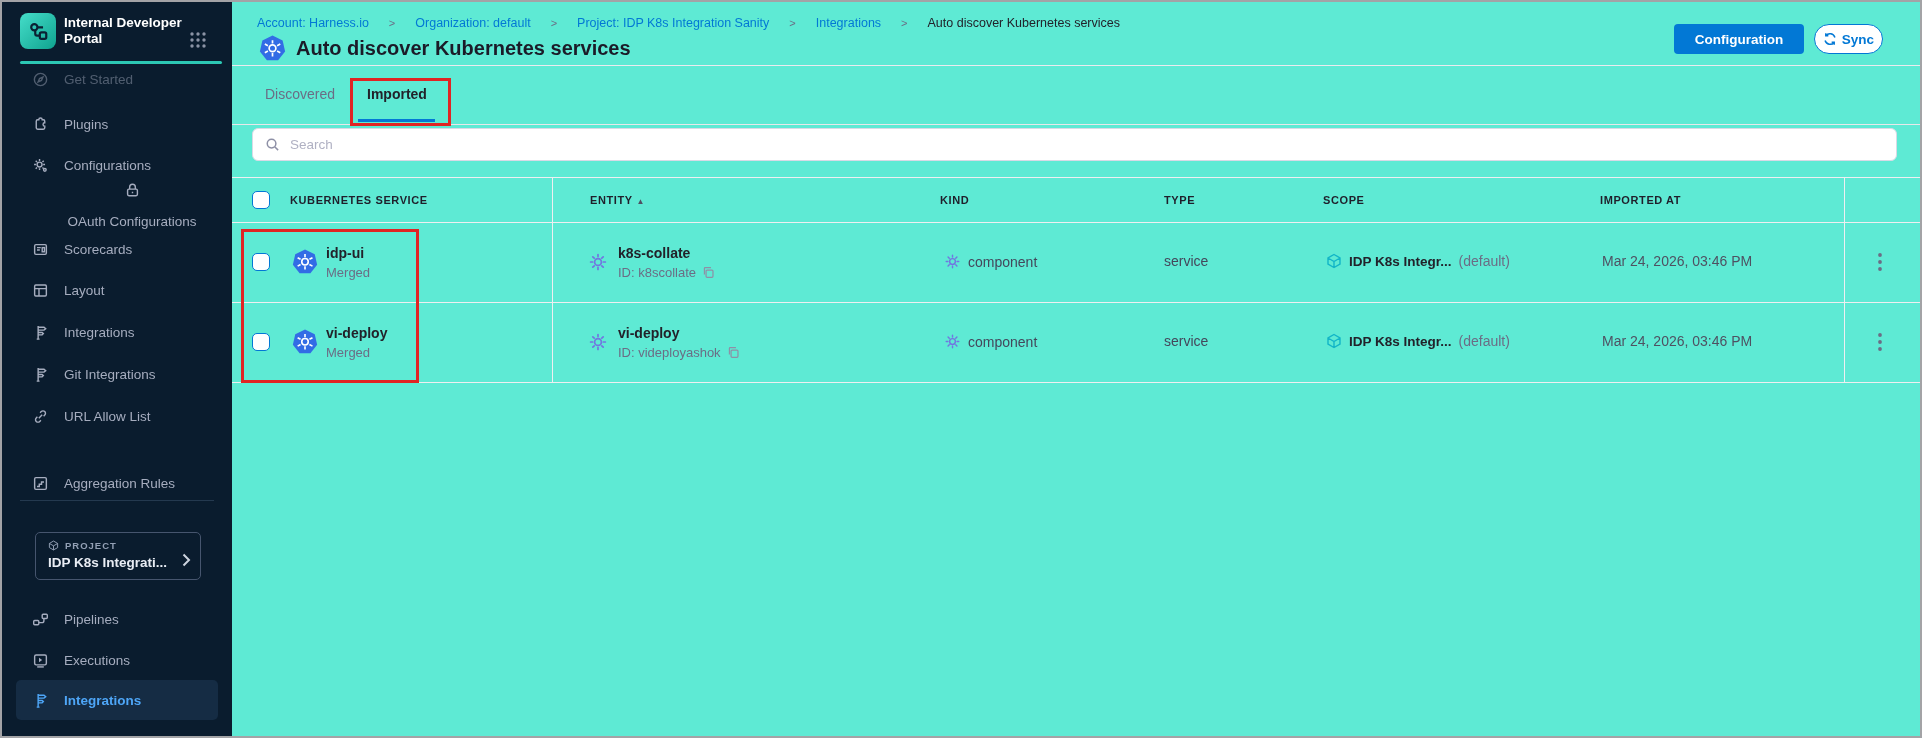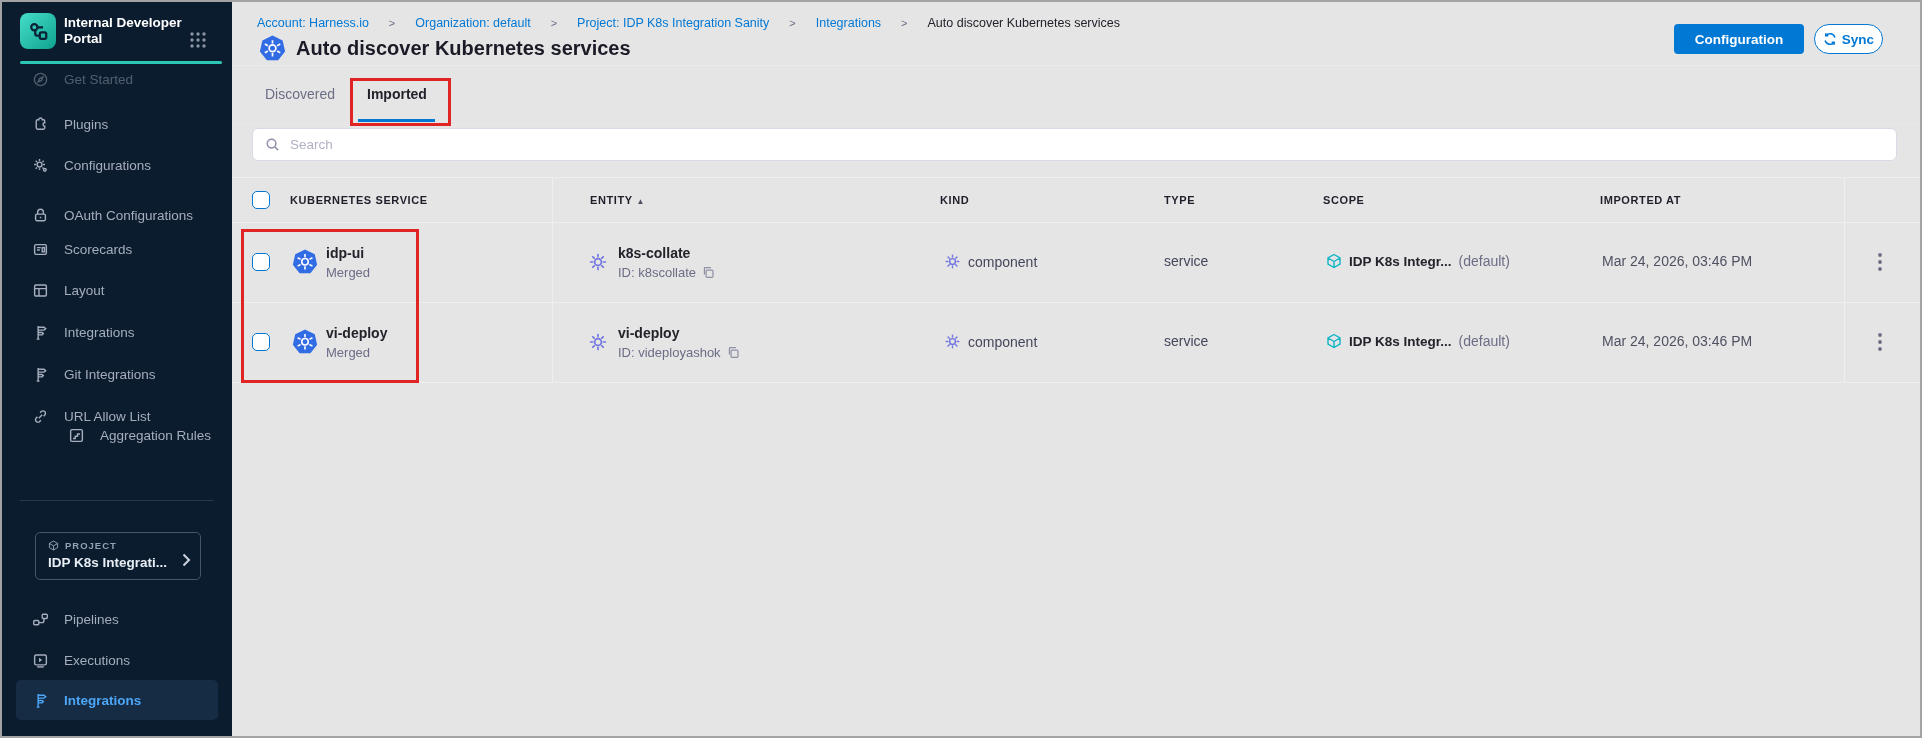--- a/index.html
+++ b/index.html
@@ -1,18 +1,18 @@
 <!DOCTYPE html>
 <html><head>
 <meta charset="utf-8">
 <style>
   html,body{margin:0;padding:0;background:#fff;}
   .screen{
     position:relative;width:1922px;height:738px;box-sizing:border-box;
-    border:2px solid #a3a3a6;background:#e5e5e5;overflow:hidden;
+    border:2px solid #a3a3a6;background:#5eead4;overflow:hidden;
     font-family:"Liberation Sans",sans-serif;color:#22222a;
   }
   
   .sidebar{position:absolute;left:0;top:0;width:230px;height:734px;background:#0a1c2e;}
   .logo-badge{position:absolute;left:18px;top:11px;width:36px;height:36px;border-radius:8px;
     background:linear-gradient(135deg,#45ddc9,#0fa38f);display:flex;align-items:center;justify-content:center;}
   .side-title{position:absolute;left:62px;top:13px;width:118px;color:#fff;font-size:13.5px;font-weight:bold;line-height:16px;}
   .waffle{position:absolute;left:186px;top:28px;}
   .teal-line{position:absolute;left:18px;top:59px;width:202px;height:3px;background:#2cc7b4;border-radius:2px;}
   .nav-item{position:absolute;left:0;width:230px;height:34px;display:flex;align-items:center;
@@ -106,21 +106,21 @@
       <span>Plugins</span>
     </div>
     <div class="nav-item" style="top:146px;">
       <svg viewBox="0 0 18 18" fill="none" stroke="currentColor" stroke-width="1.5">
           <circle cx="8" cy="8" r="2.6"></circle>
           <path d="M8 2.2v2M8 11.8v2M2.2 8h2M11.8 8h2M3.9 3.9l1.4 1.4M11.1 11.1l1.3 1.3M12.4 3.9l-1.3 1.4M5.3 11.1l-1.4 1.3"></path>
           <circle cx="13.6" cy="13.6" r="1.4"></circle>
         </svg>
       <span>Configurations</span>
     </div>
-    <div class="nav-item" style="top:196px;">
+    <div class="nav-item" style="top:180px;flex-direction:column;">
       <svg viewBox="0 0 18 18" fill="none" stroke="currentColor" stroke-width="1.5">
           <rect x="3.8" y="7.5" width="10.4" height="7" rx="1.4"></rect>
           <path d="M6 7.5V5.3a3 3 0 0 1 6 0v2.2M9 10.2v1.8"></path>
         </svg>
       <span>OAuth Configurations</span>
     </div>
     <div class="nav-item" style="top:230px;">
       <svg viewBox="0 0 18 18" fill="none" stroke="currentColor" stroke-width="1.5">
           <rect x="2.8" y="3.8" width="12.4" height="10.4" rx="1.4"></rect>
           <path d="M5.3 7h4M5.3 9.6h3"></path>
@@ -146,21 +146,21 @@
           <path d="M6.5 2v14M6.5 3.5h6.2L14.5 5l-1.8 1.5H6.5M6.5 9h4.2l1.3 1.2-1.3 1.3H6.5M5 16h3"></path>
         </svg>
       <span>Git Integrations</span>
     </div>
     <div class="nav-item" style="top:397px;">
       <svg viewBox="0 0 18 18" fill="none" stroke="currentColor" stroke-width="1.5">
           <path d="M7.2 10.8l3.6-3.6M8.6 5l1.2-1.2a2.6 2.6 0 0 1 3.7 3.7L12.3 8.7M9.4 13l-1.2 1.2a2.6 2.6 0 0 1-3.7-3.7L5.7 9.3"></path>
         </svg>
       <span>URL Allow List</span>
     </div>
-    <div class="nav-item" style="top:416px;margin-left:36px;">
+    <div class="nav-item" style="top:464px;">
       <svg viewBox="0 0 18 18" fill="none" stroke="currentColor" stroke-width="1.5">
           <rect x="2.8" y="2.8" width="12.4" height="12.4" rx="1.4"></rect>
           <path d="M5.3 12.2h2.4V9.8h2.4V7.4h2.6"></path>
         </svg>
       <span>Aggregation Rules</span>
     </div>
 
     <div class="side-divider"></div>
 
     <div class="project-card">

